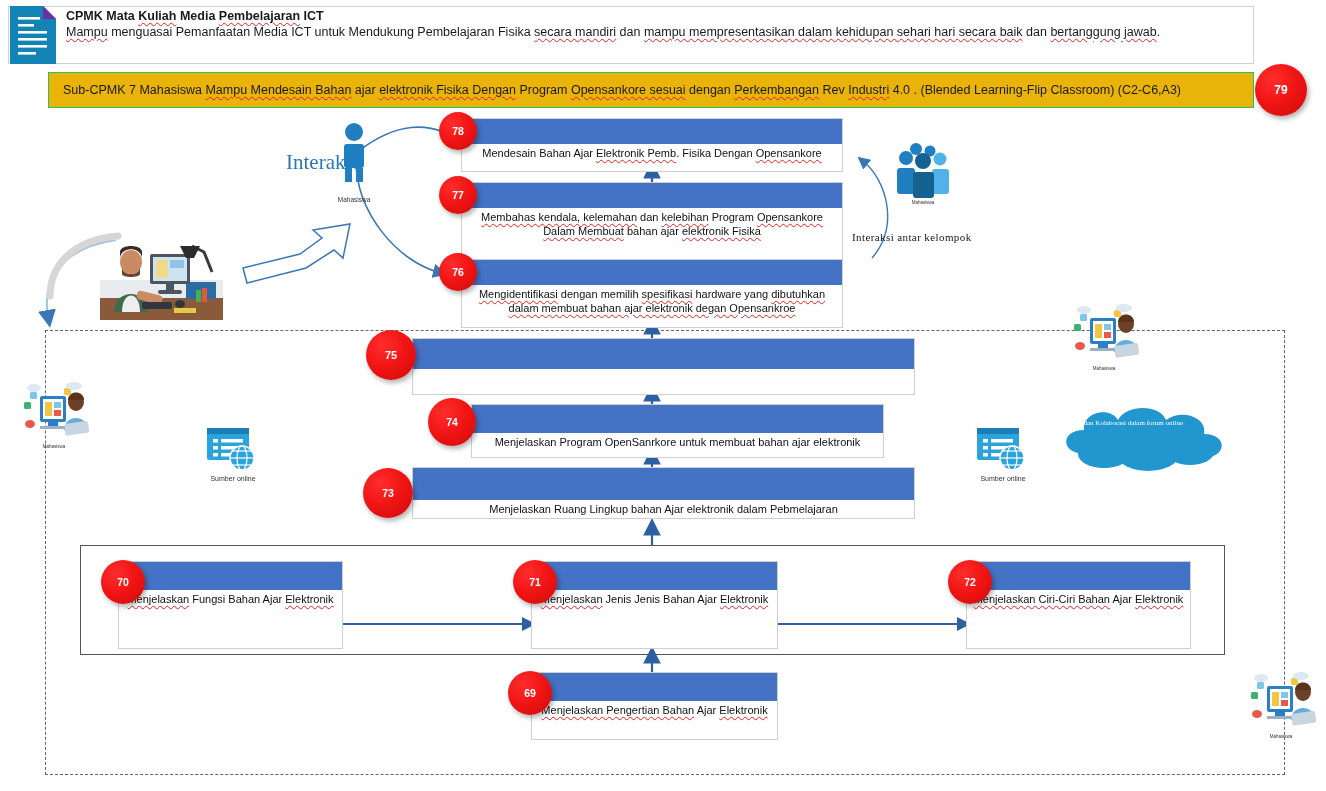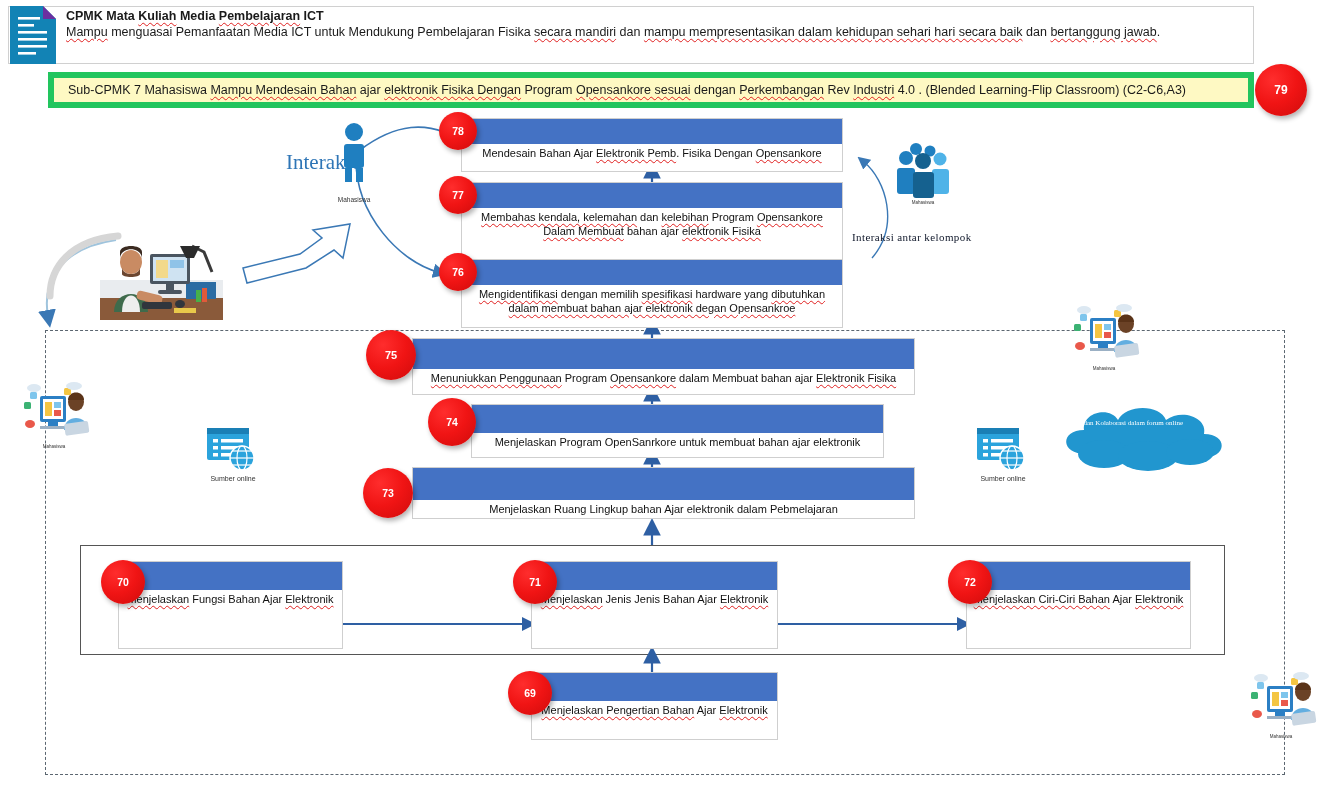--- a/index.html
+++ b/index.html
@@ -10,21 +10,21 @@
   }
   .abs{position:absolute;}
 
   
   #cpmk-header{left:8px;top:6px;width:1246px;height:58px;border:1px solid #d0d0d0;background:#fff;box-sizing:border-box;}
   #doc-icon{left:10px;top:6px;width:46px;height:58px;}
   #cpmk-text{left:66px;top:8px;width:1180px;}
   .cpmk-title{font-size:12.5px;font-weight:bold;line-height:16px;}
   .cpmk-sub{font-size:12.5px;line-height:17px;}
 
-  #subcpmk-box{left:48px;top:72px;width:1206px;height:36px;border:6px solid #22c55e;background:#fef9c3;box-sizing:border-box;
+  #subcpmk-box{left:48px;top:72px;width:1206px;height:36px;border:1px solid #22c55e;background:#eab308;box-sizing:border-box;
       display:flex;align-items:center;padding-left:14px;}
   #subcpmk-text{font-size:12.5px;}
 
   
   .badge{
     border-radius:50%;
     background:radial-gradient(circle at 34% 30%, #ff2d2d 0%, #f01414 48%, #cf0b0b 100%);
     color:#fff;display:flex;align-items:center;justify-content:center;
     font-size:11px;font-weight:600;
     box-shadow:2px 3px 5px rgba(0,0,0,.30);
@@ -329,23 +329,20 @@
 <div class="abs pbox" style="left:461px;top:259px;width:382px;height:69px;">
   <div class="cap" style="height:25px;"></div>
   <div class="txt">
     <span class="sq">Mengidentifikasi</span> dengan memilih <span class="sq">spesifikasi</span> hardware yang <span class="sq">dibutuhkan dalam membuat bahan ajar elektronik degan Opensankroe</span>
   </div>
 </div>
 <div class="abs badge sm" style="left:439px;top:253px;">76</div>
 
 <div class="abs pbox" style="left:412px;top:338px;width:503px;height:57px;">
   <div class="cap" style="height:30px;"></div>
-  <div class="txt">
-    <span class="sq">Menuniukkan Penggunaan</span> Program <span class="sq">Opensankore</span> dalam Membuat bahan ajar <span class="sq">Elektronik Fisika</span>
-  </div>
 </div>
 <div class="abs badge sm" style="left:366px;top:330px;width:50px;height:50px;font-size:11px;">75</div>
 
 <div class="abs pbox" style="left:471px;top:404px;width:413px;height:54px;">
   <div class="cap" style="height:28px;"></div>
   <div class="txt">
     Menjelaskan Program OpenSanrkore untuk membuat bahan ajar elektronik
   </div>
 </div>
 <div class="abs badge sm" style="left:428px;top:398px;width:48px;height:48px;">74</div>

